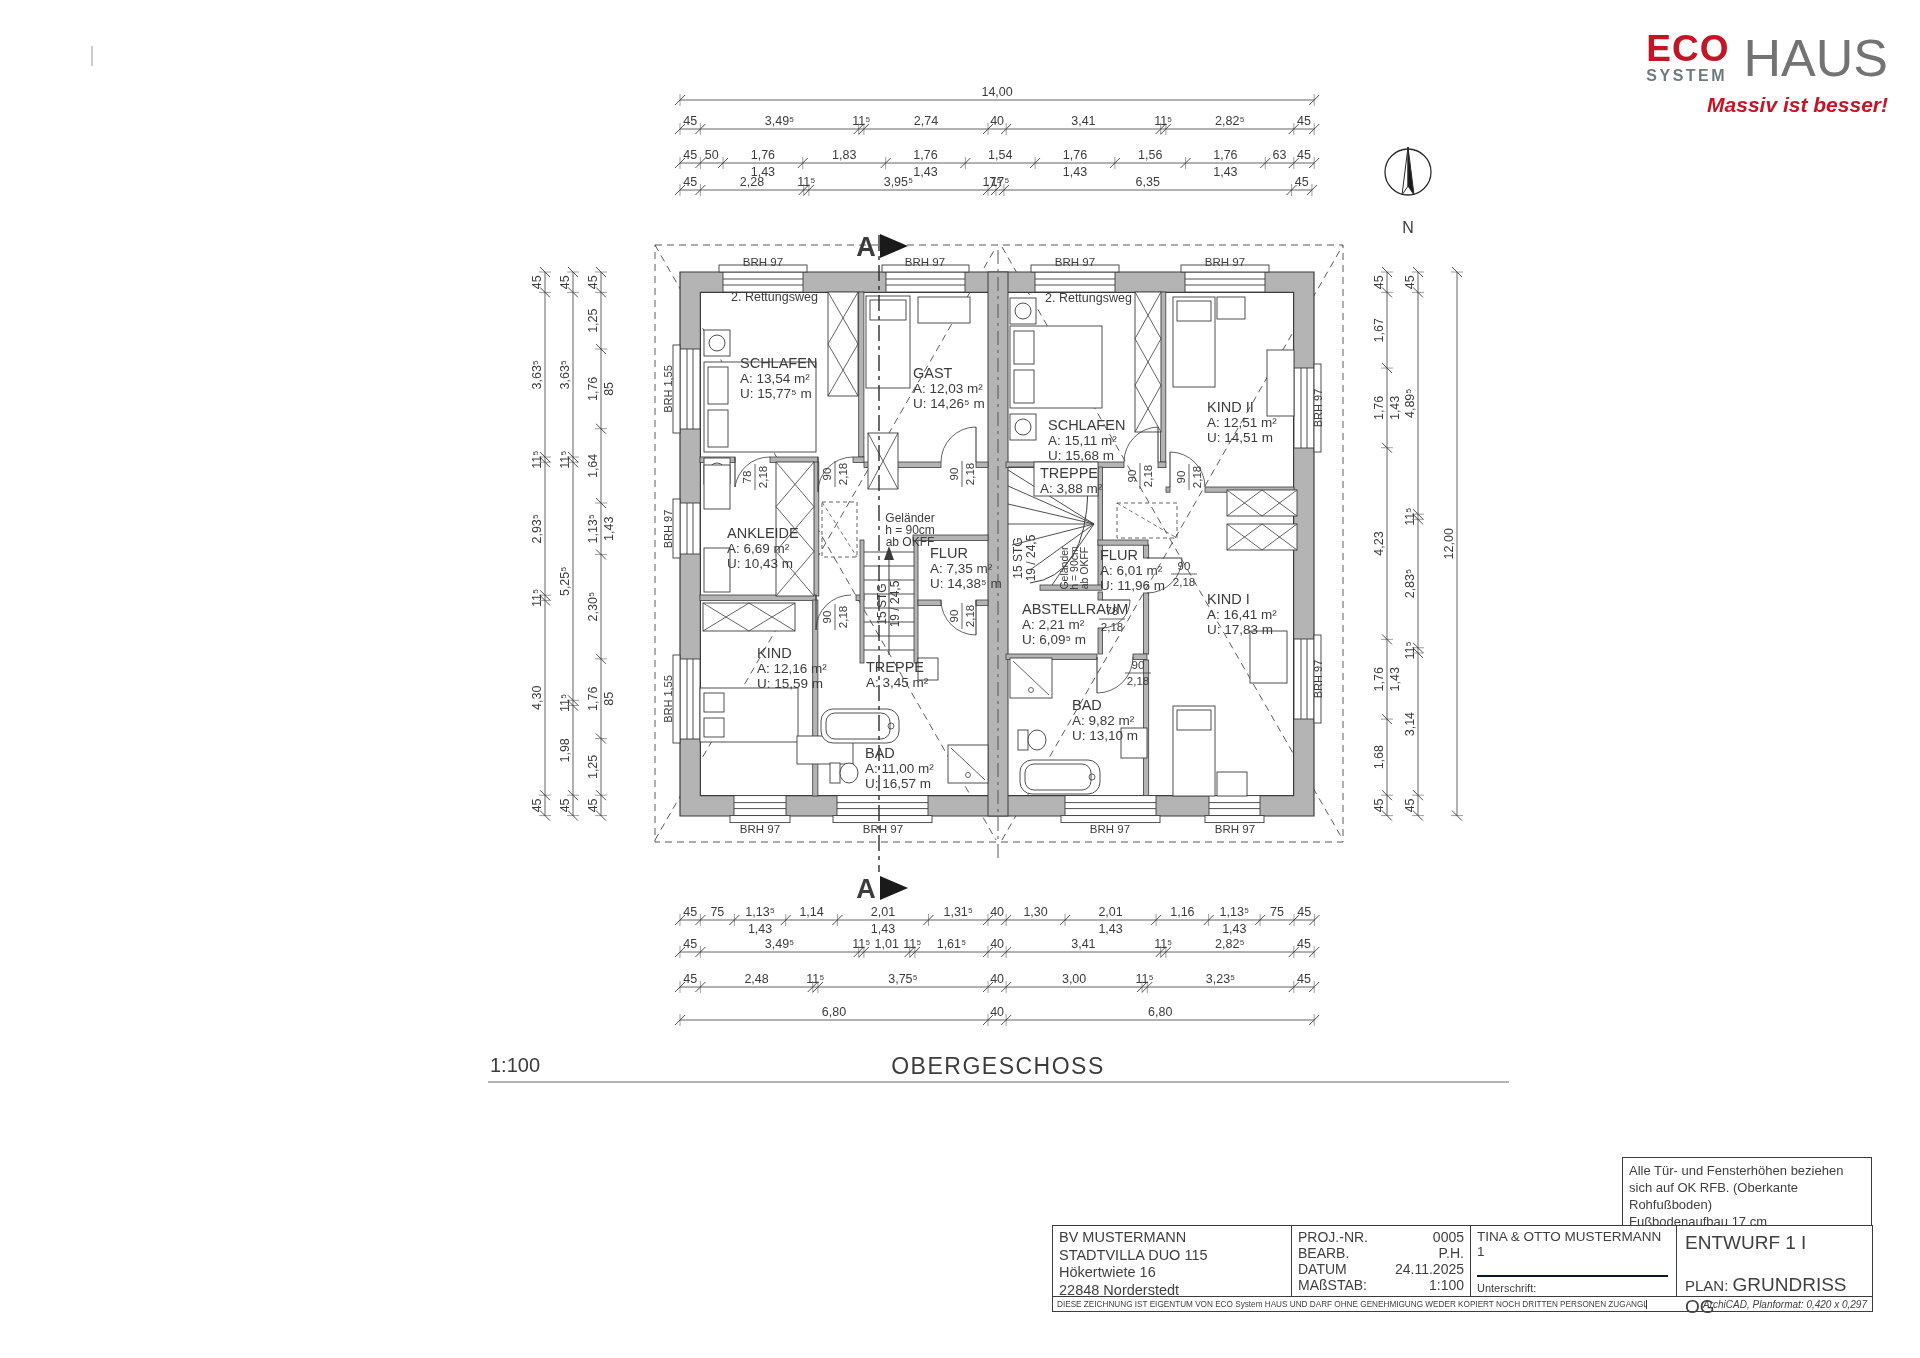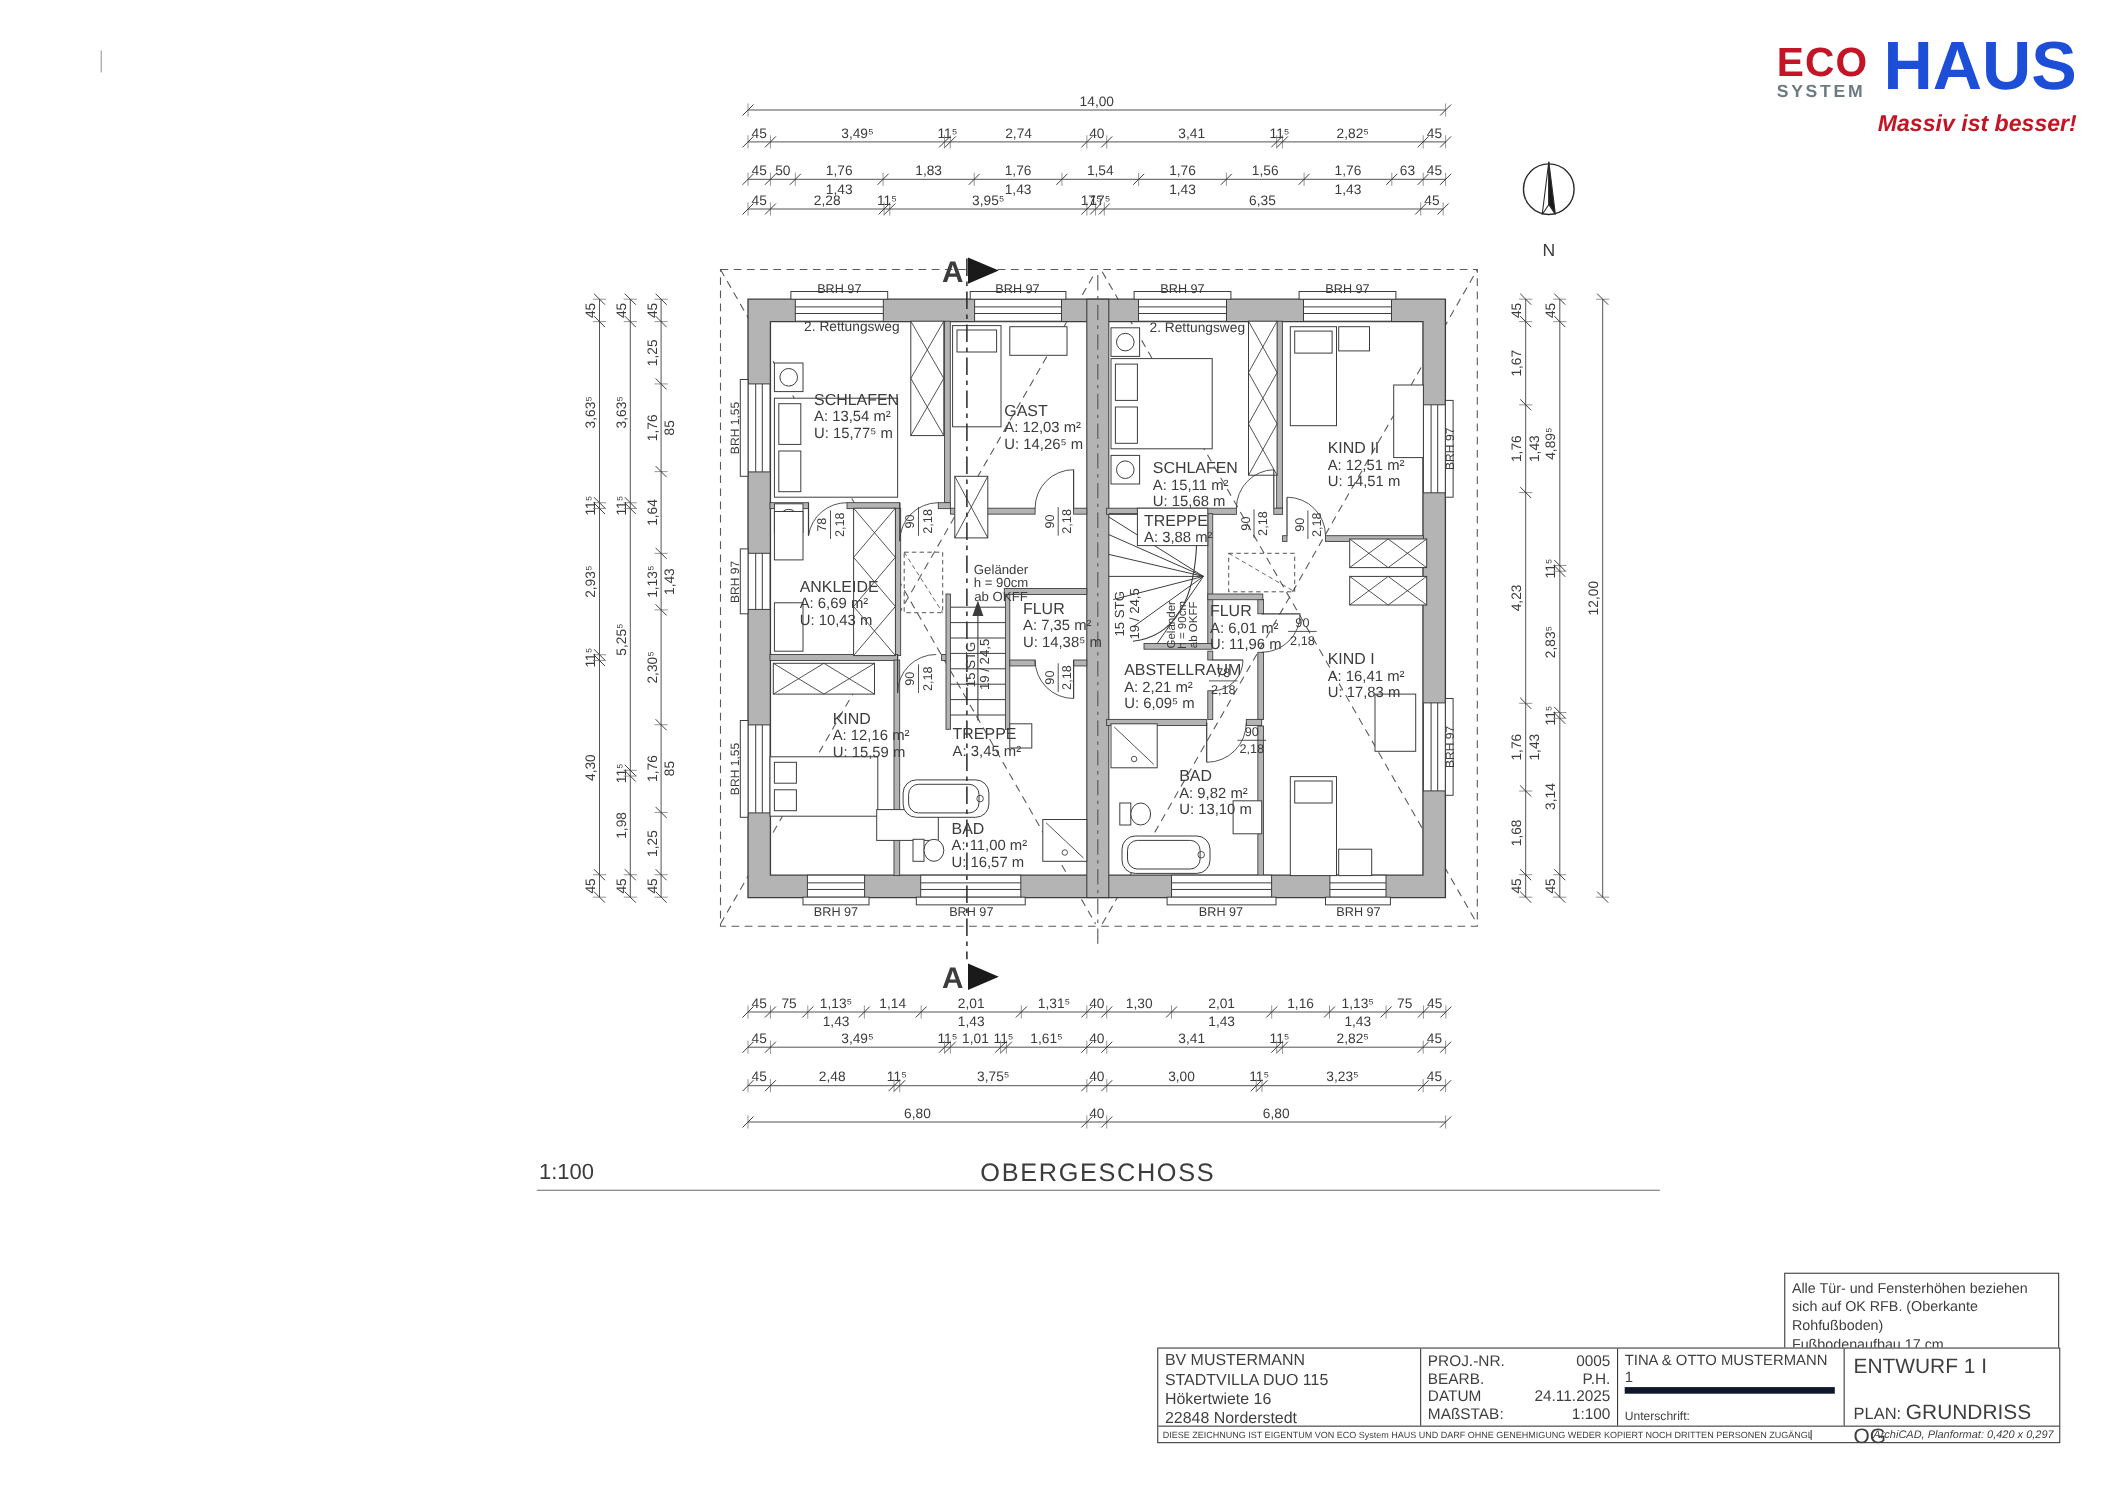--- a/index.html
+++ b/index.html
@@ -5,31 +5,31 @@
   html,body{margin:0;padding:0;background:#fff;}
   .sheet{position:relative;width:1920px;height:1358px;background:#fff;overflow:hidden;
          font-family:"Liberation Sans","DejaVu Sans",sans-serif;color:#3c3c3c;}
   svg{position:absolute;left:0;top:0;}
   svg text{font-family:"Liberation Sans","DejaVu Sans",sans-serif;fill:#3c3c3c;}
   .logo{position:absolute;left:1588px;top:30px;width:300px;text-align:right;line-height:1;}
   .logo-row{display:flex;align-items:flex-end;justify-content:flex-end;}
   .logo-eco{display:flex;flex-direction:column;align-items:flex-start;margin-right:14px;justify-content:center;}
   .logo-eco .eco{font-size:37px;font-weight:bold;letter-spacing:1px;color:#c41527;}
   .logo-eco .system{font-size:16px;font-weight:bold;letter-spacing:2.5px;color:#6d7a80;margin-top:1px;}
-  .logo-haus{font-size:62px;font-weight:bold;letter-spacing:0px;color:#1d4ed8;}
+  .logo-haus{font-size:52px;font-weight:normal;letter-spacing:0px;color:#737373;}
   .logo-tag{font-size:21px;font-weight:bold;font-style:italic;color:#c41527;margin-top:10px;}
   .notebox{position:absolute;left:1622px;top:1157px;width:236px;border:1.6px solid #3c3c3c;
            padding:4px 6px;font-size:13px;line-height:1.32;color:#3f3f3f;background:#fff;}
   .tb{position:absolute;left:1052px;top:1225px;width:819px;border:1.3px solid #3c3c3c;background:#fff;font-size:14px;color:#3f3f3f;}
   .tb-main{display:flex;height:70px;}
   .tb-c1{width:226px;border-right:1.2px solid #3c3c3c;padding:3px 6px;line-height:1.22;font-size:14.5px;}
   .tb-c2{width:166px;border-right:1.2px solid #3c3c3c;padding:3px 6px;display:flex;flex-direction:column;justify-content:space-between;}
   .tb-c2 .row{display:flex;justify-content:space-between;font-size:14px;}
   .tb-c3{width:193px;border-right:1.2px solid #3c3c3c;padding:3px 6px;position:relative;font-size:13.5px;}
-  .tb-c3 .sig{position:absolute;left:6px;right:8px;bottom:2px;font-size:11px;border-top:6px solid #0f172a;padding-top:15px;}
+  .tb-c3 .sig{position:absolute;left:6px;right:8px;bottom:2px;font-size:11px;border-top:2px solid #0f172a;padding-top:5px;}
   .tb-c4{flex:1;padding:2px 8px;}
   .tb-c4 .entwurf{font-size:19px;margin-top:4px;}
   .tb-c4 .planrow{font-size:15px;margin-top:20px;}
   .tb-c4 .planname{font-size:19px;}
   .tb-bottom{display:flex;border-top:1.2px solid #3c3c3c;height:14px;align-items:center;}
   .tb-bottom .disc{width:585px;border-right:1.2px solid #3c3c3c;font-size:8.2px;padding:0 4px;white-space:nowrap;overflow:hidden;}
   .tb-bottom .fmt{flex:1;text-align:right;font-size:10px;padding-right:5px;font-style:italic;}
 </style>
 </head>
 <body>

